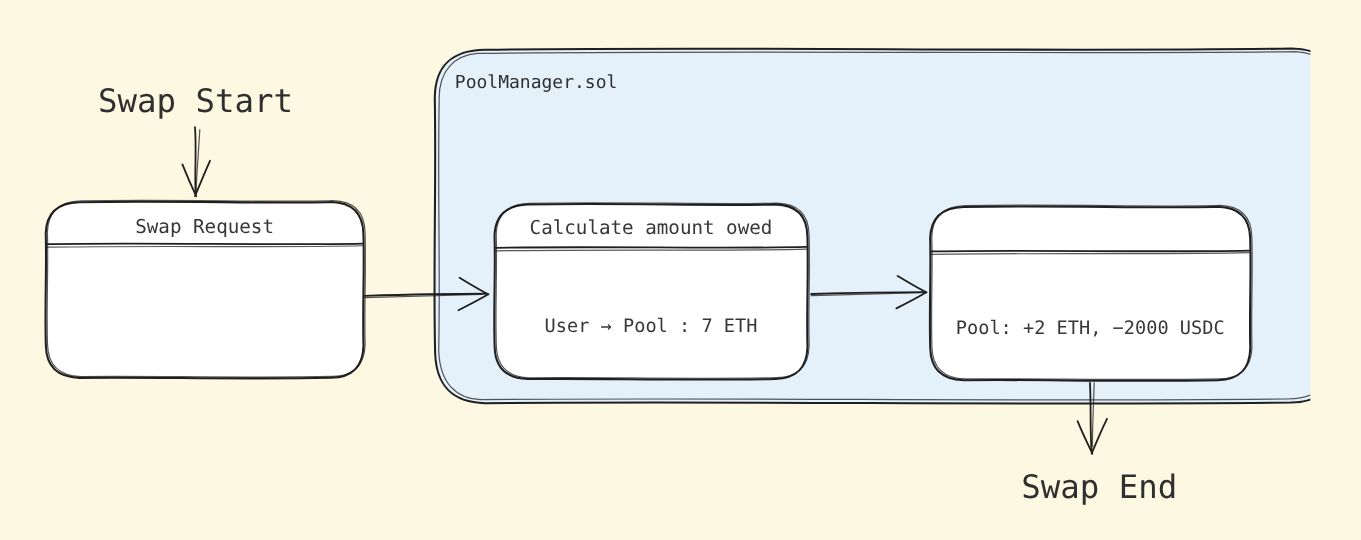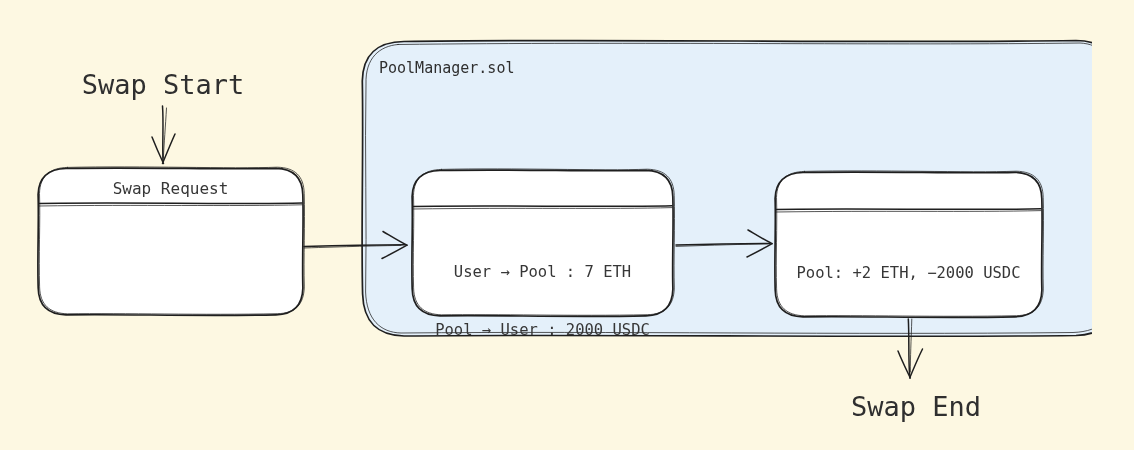--- a/index.html
+++ b/index.html
@@ -82,23 +82,23 @@
       <path class="sk" d="M 922.5 349 C 917.5 359 913.5 369 909.7 378"></path>
     </g>
   </svg>
 
   <div class="txt big center" style="left:80px; top:69px; width:166px;">Swap Start</div>
 
   <div class="txt ctitle" style="left:379px; top:55px;">PoolManager.sol</div>
 
   <div class="txt ntitle center" style="left:38px; top:178px; width:265px;">Swap Request</div>
 
+  <div class="txt ntitle center" style="left:412px; top:179px; width:261px;">Calculate amount owed</div>
   <div class="txt nbody center" style="left:412px; top:223.5px; width:261px;">
     <div>User → Pool : 7 ETH</div>
-    <div>Pool → User : 2000 USDC</div>
   </div>
 
   <div class="txt nbody center" style="left:775px; top:224.5px; width:267px;">
     <div>Pool: +2 ETH, −2000 USDC</div>
   </div>
 
   <div class="txt big center" style="left:845px; top:391px; width:142px;">Swap End</div>
 
 </div>
 

